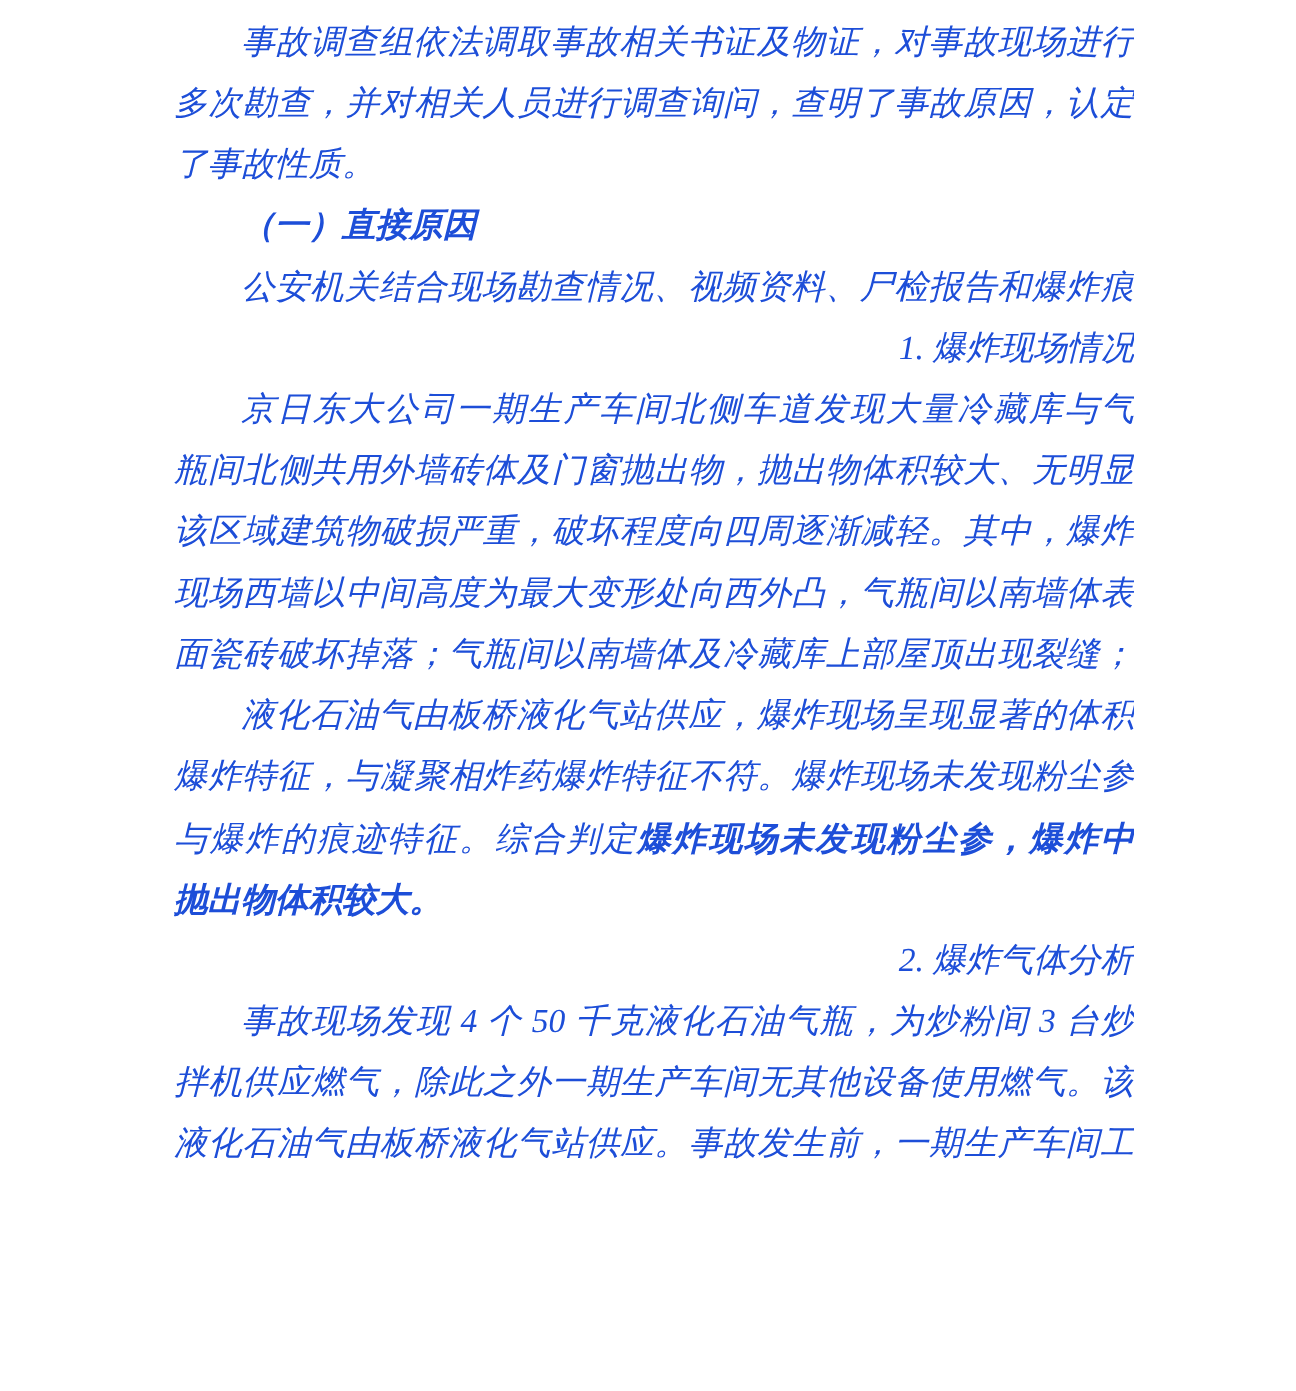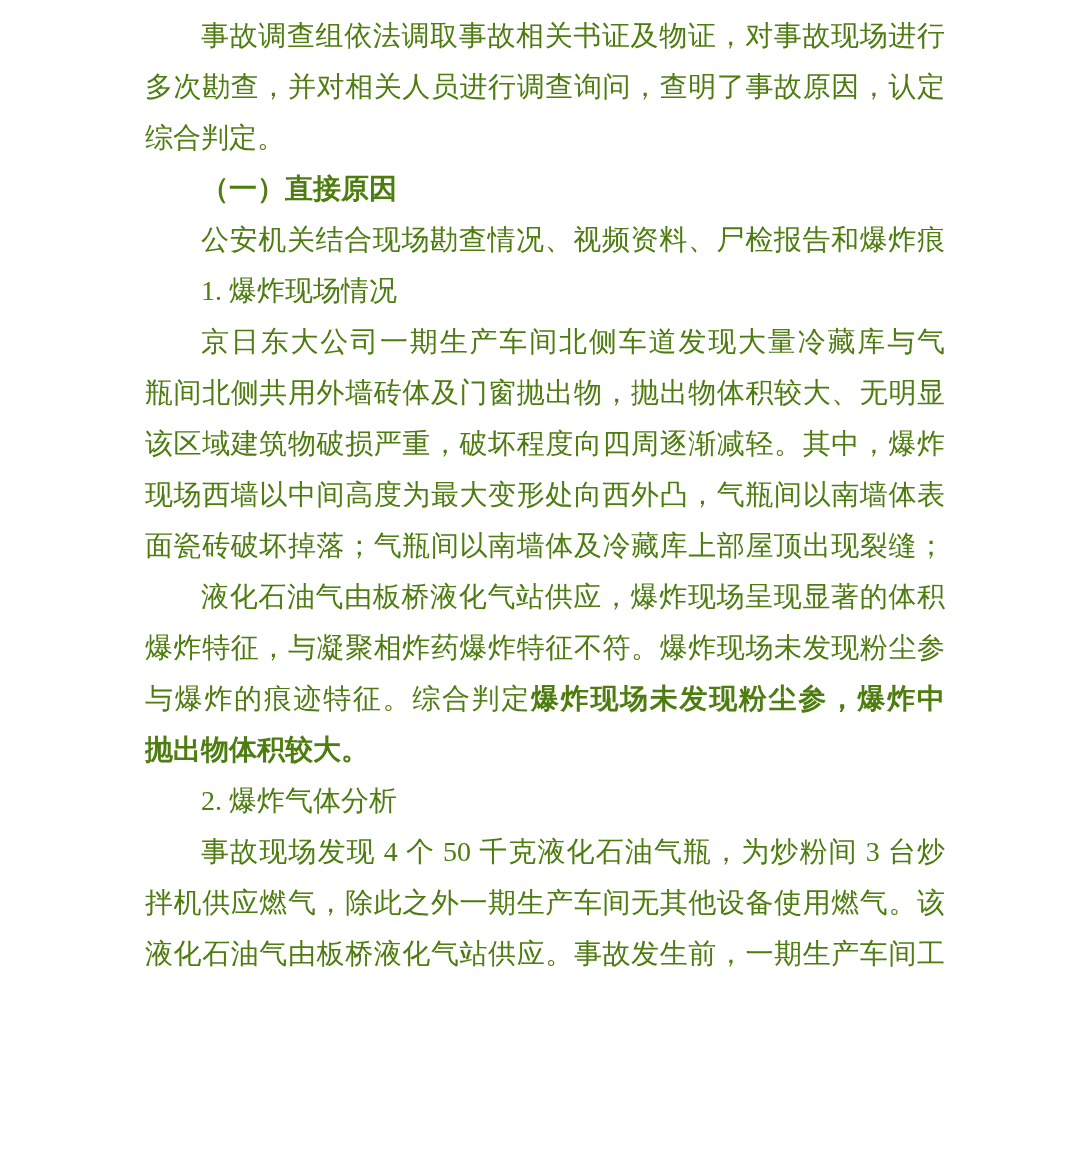--- a/index.html
+++ b/index.html
@@ -11,52 +11,53 @@
     width: 1080px;
     height: 1159px;
     overflow: hidden;
     font-family: "Liberation Serif", "DejaVu Serif", serif;
   }
   .page {
     box-sizing: border-box;
     width: 1080px;
     height: 812px;
     padding: 10px 135px 0 145px;
-    color: #4d7c0f;
+    color: #1d4ed8;
+    font-style: italic;
   }
   .paragraph { margin: 0; }
   .line {
     height: 51px;
     line-height: 51px;
     font-size: 28px;
     overflow: hidden;
     white-space: normal;
   }
   .line.first { text-indent: 2em; }
   .line.fill {
     text-align: justify;
     text-align-last: justify;
     text-justify: distribute;
     text-justify: inter-character;
   }
   .heading1 .line { font-weight: 700; }
-  .heading2 .line { font-weight: 400; }
+  .heading2 .line { font-weight: 400; text-align: right; }
   .em-bold {
     font-weight: 700;
     font-family: "Liberation Sans", "DejaVu Sans", sans-serif;
   }
 </style>
 </head>
 <body>
 
 <div class="page">
     <div class="paragraph body">
       <div class="line first fill"><span>事故调查组依法调取事故相关书证及物证，对事故现场进行</span></div>
       <div class="line fill"><span>多次勘查，并对相关人员进行调查询问，查明了事故原因，认定</span></div>
-      <div class="line"><span>综合判定。</span></div>
+      <div class="line"><span>了事故性质。</span></div>
     </div>
     <div class="paragraph heading1">
       <div class="line first"><span>（一）直接原因</span></div>
     </div>
     <div class="paragraph body">
       <div class="line first fill"><span>公安机关结合现场勘查情况、视频资料、尸检报告和爆炸痕</span></div>
     </div>
     <div class="paragraph heading2">
       <div class="line first"><span>1. 爆炸现场情况</span></div>
     </div>

